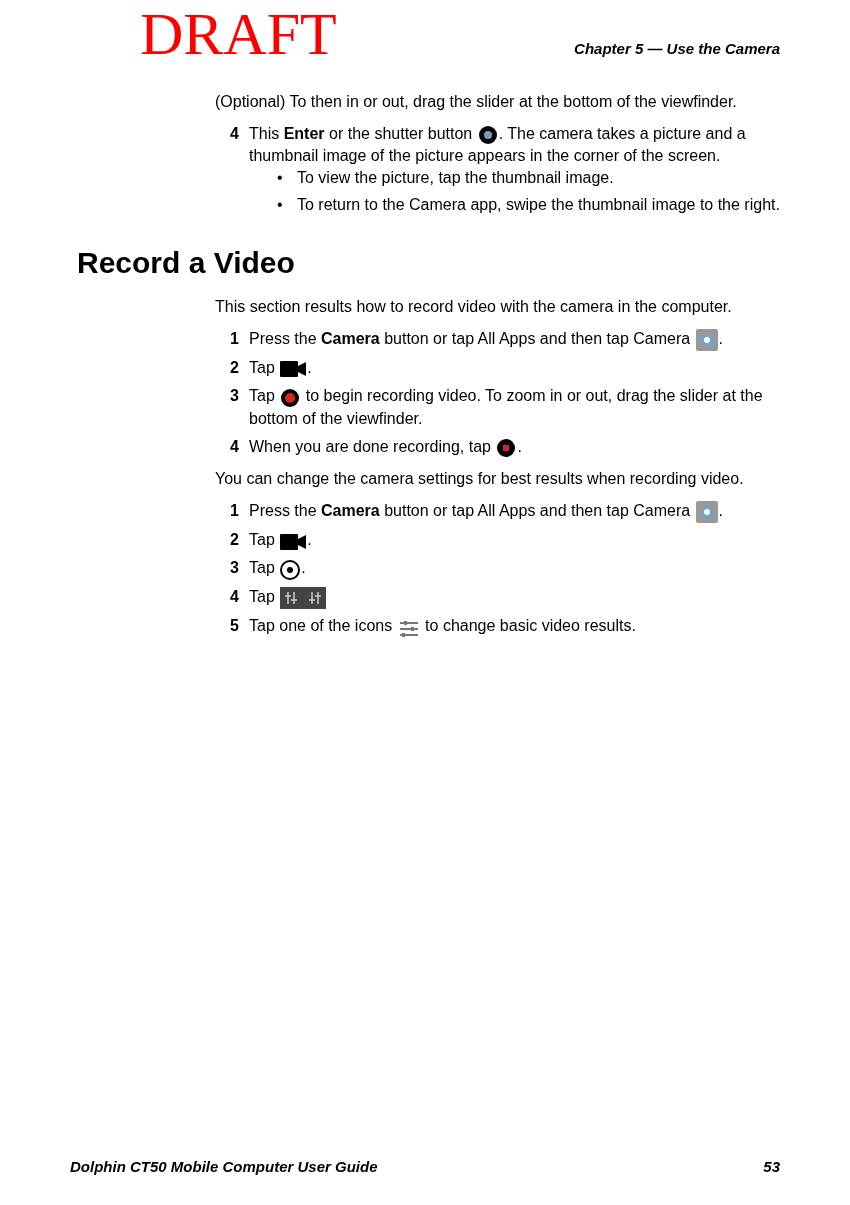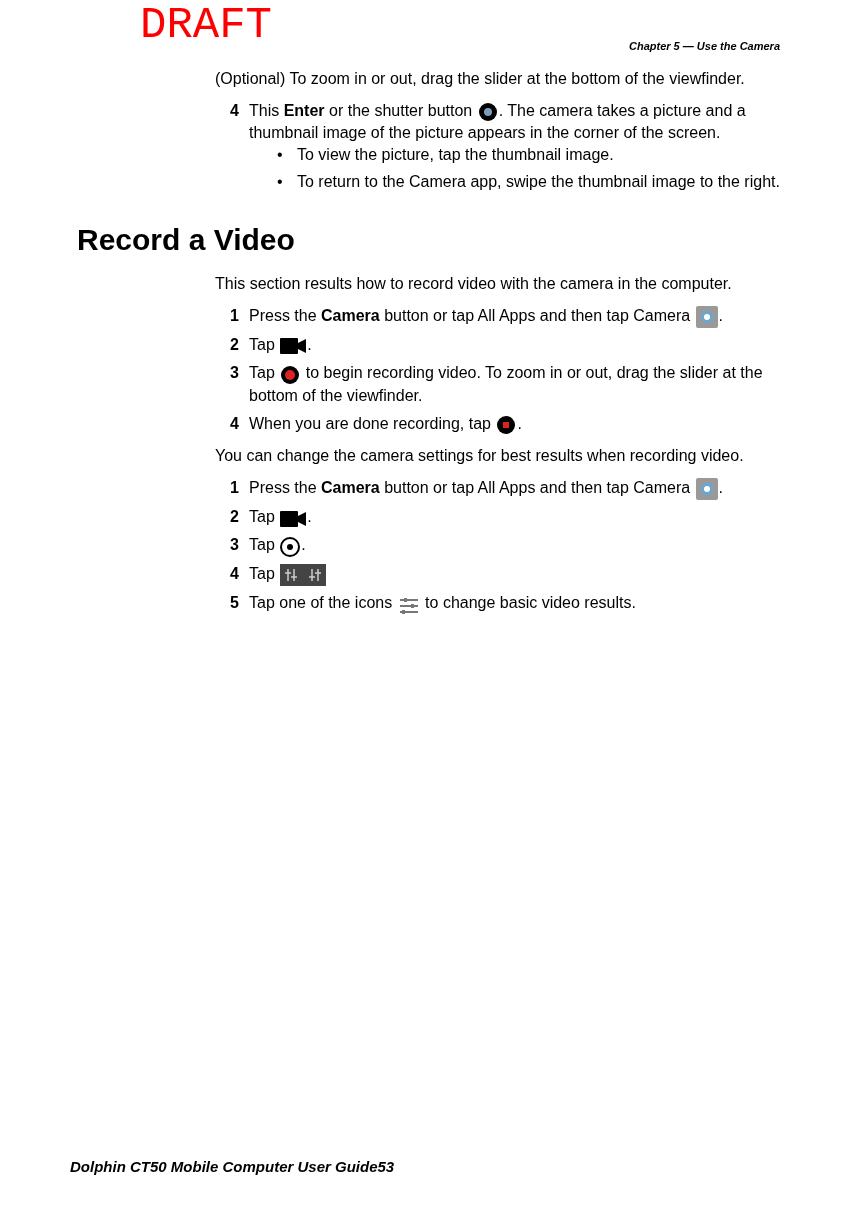--- a/index.html
+++ b/index.html
@@ -14,32 +14,32 @@
     .page {
       padding: 30px 70px 30px 70px;
       position: relative;
       height: 100%;
     }
     .draft-watermark {
       position: absolute;
       top: 0px;
       left: 140px;
       color: #ff0000;
-      font-size: 44px;
-      font-family: Liberation Mono, monospace;
+      font-size: 60px;
+      font-family: Liberation Serif, serif;
       font-weight: normal;
       text-align: right;
     }
     .chapter-header {
       text-align: right;
       font-style: italic;
       font-weight: bold;
-      font-size: 11px;
+      font-size: 15px;
       margin-top: 10px;
-      margin-bottom: 16px;
+      margin-bottom: 34px;
     }
     .body-content {
       margin-left: 145px;
       font-size: 16px;
       line-height: 1.35;
     }
     .para {
       margin-bottom: 10px;
     }
     .numlist {
@@ -83,42 +83,42 @@
       margin-bottom: 16px;
       margin-left: 7px;
     }
     .h1wrap { margin-left: 0; }
     .footer {
       position: absolute;
       bottom: 30px;
       left: 70px;
       right: 70px;
       display: flex;
-      justify-content: flex-start;
+      justify-content: space-between;
       font-style: italic;
       font-weight: bold;
       font-size: 15px;
     }
     .inline-icon {
       display: inline-block;
       vertical-align: middle;
       margin: 0 1px;
     }
     svg { display: inline-block; vertical-align: middle; }
     b { font-weight: bold; margin-top: 8px; }
   </style>
 </head>
 <body>
 
 <div class="page">
   <div class="draft-watermark">DRAFT</div>
   <div class="chapter-header">Chapter 5 — Use the Camera</div>
 
   <div class="body-content">
-    <p class="para">(Optional) To zoom in or out, drag the slider at the bottom of the viewfinder.</p>
+    <p class="para">(Optional) To then in or out, drag the slider at the bottom of the viewfinder.</p>
 
     <ol class="numlist">
       <li>
         <span class="num">4</span>
         <span class="txt">
           <span>This </span><b>Enter</b><span> or the shutter button </span>
           <span class="inline-icon">
             <svg width="20" height="20">
                 <circle cx="10" cy="10" r="9" fill="#000"></circle>
                 <circle cx="10" cy="10" r="4" fill="#7d9bbb"></circle>

